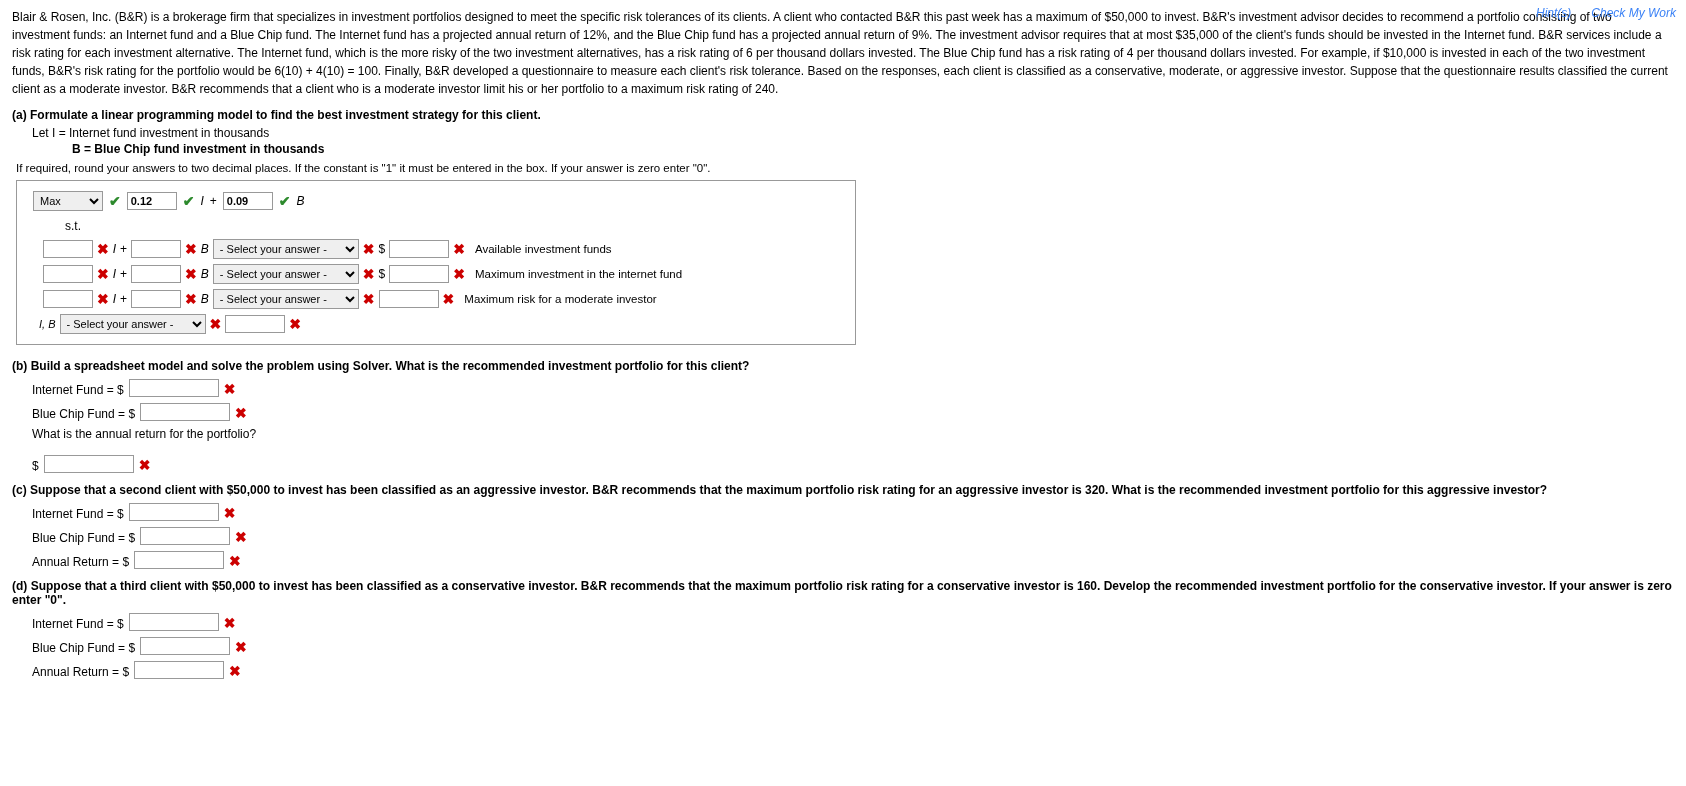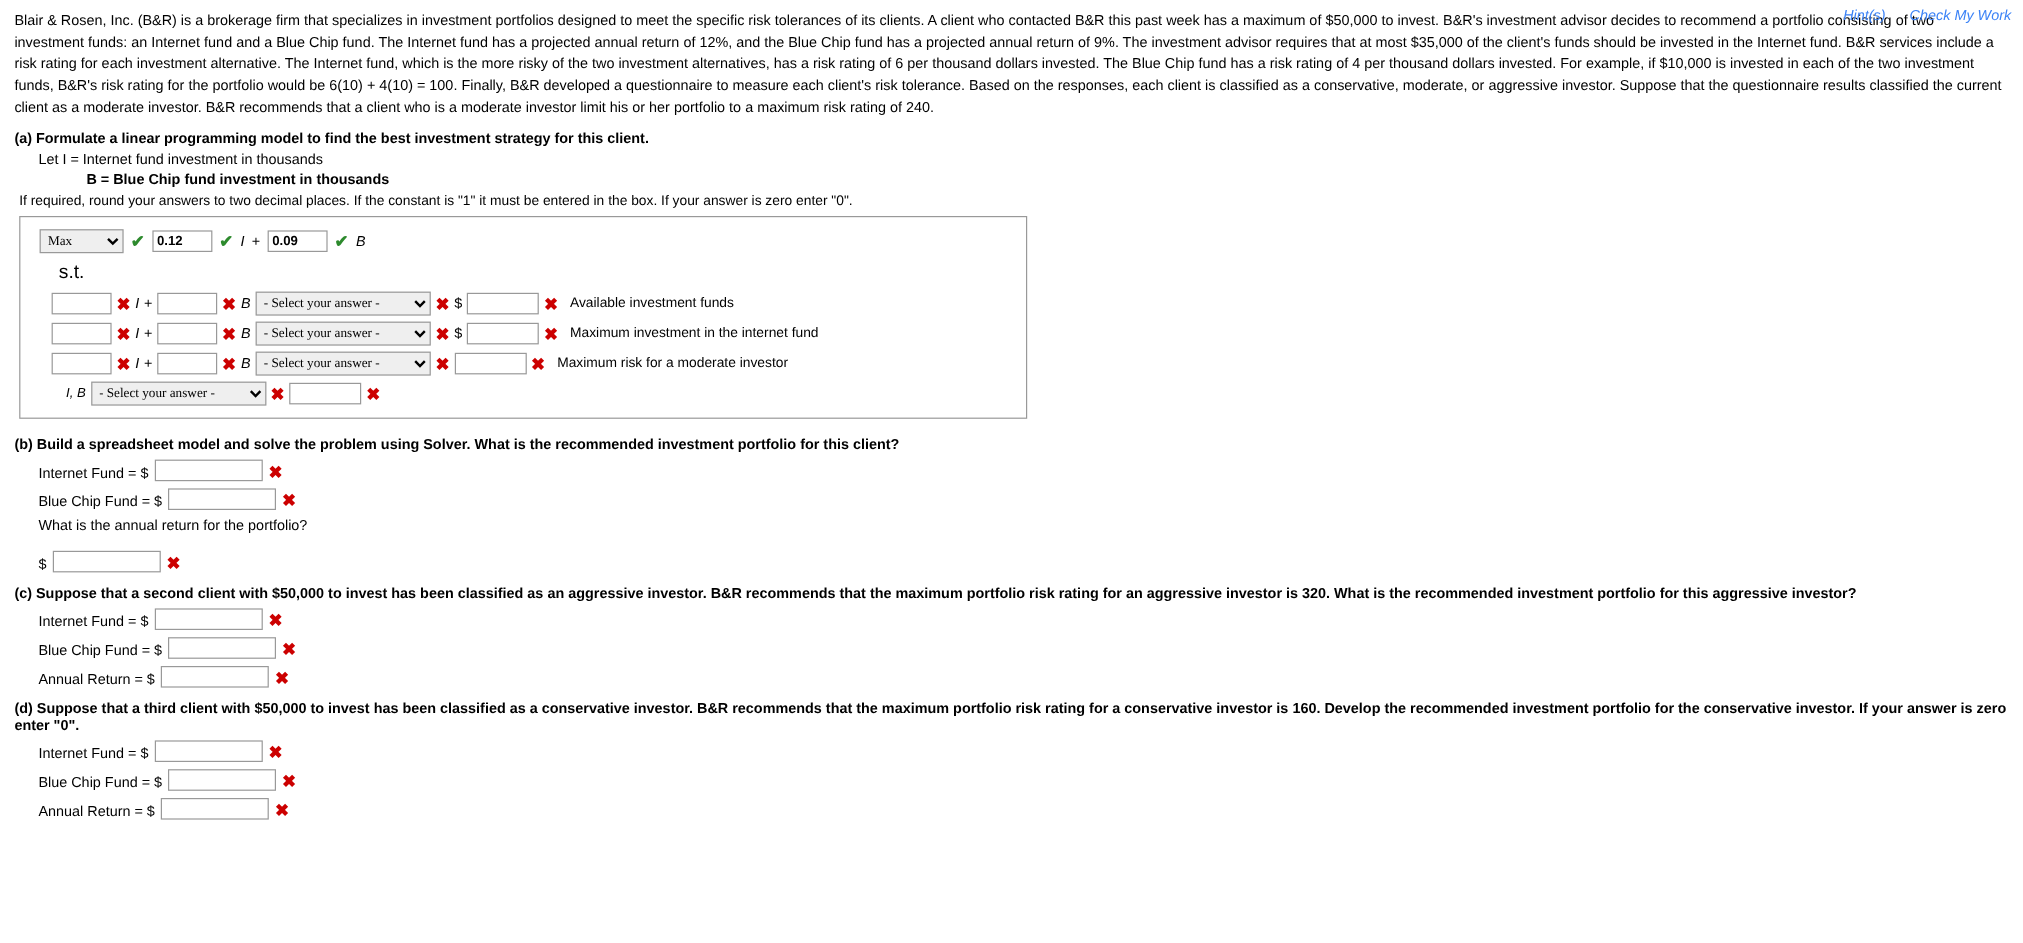--- a/index.html
+++ b/index.html
@@ -53,53 +53,52 @@
       max-width: 840px;
       background: #fff;
     }
     .max-row {
       display: flex;
       align-items: center;
       gap: 6px;
       margin-bottom: 8px;
     }
     .st-label {
-      margin-left: 16px;
+      margin-left: 32px;
       margin-bottom: 6px;
-      font-size: 16px;
+      font-size: 12px;
     }
     .constraint-row {
       display: flex;
       align-items: center;
       gap: 4px;
       margin-bottom: 5px;
       margin-left: 10px;
     }
     .nonnegativity-row {
       display: flex;
       align-items: center;
       gap: 4px;
-      margin-left: 22px;
+      margin-left: 6px;
       margin-top: 4px;
     }
     input[type="text"] {
       border: 1px solid #999;
       padding: 1px 3px;
       font-size: 11px;
       height: 18px;
       font-weight: bold;
     }
     .coeff-input { width: 50px; }
     .rhs-input { width: 60px; }
     select {
       font-size: 11px;
       height: 20px;
       border: 1px solid #999;
       padding: 0 2px;
-      font-family: Liberation Serif, serif;
     }
     .dropdown-constraint { width: 146px; }
     .green-check {
       color: #2d8a2d;
       font-size: 14px;
       font-weight: bold;
     }
     .red-x {
       color: #cc0000;
       font-size: 14px;

